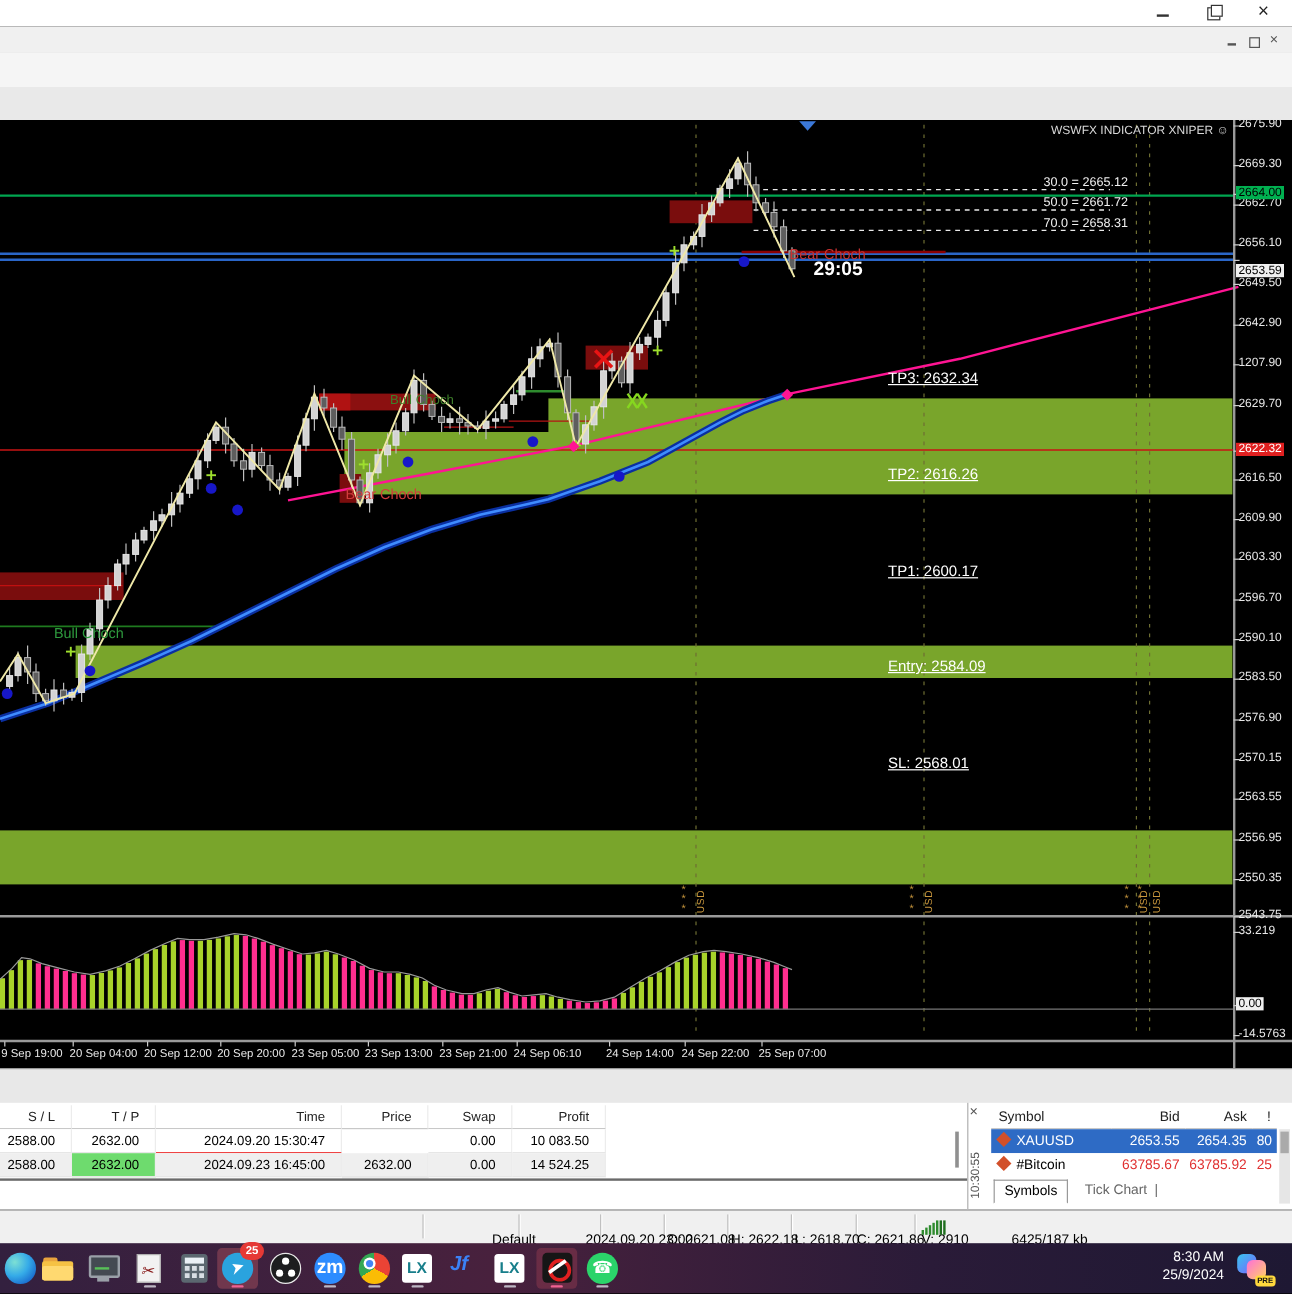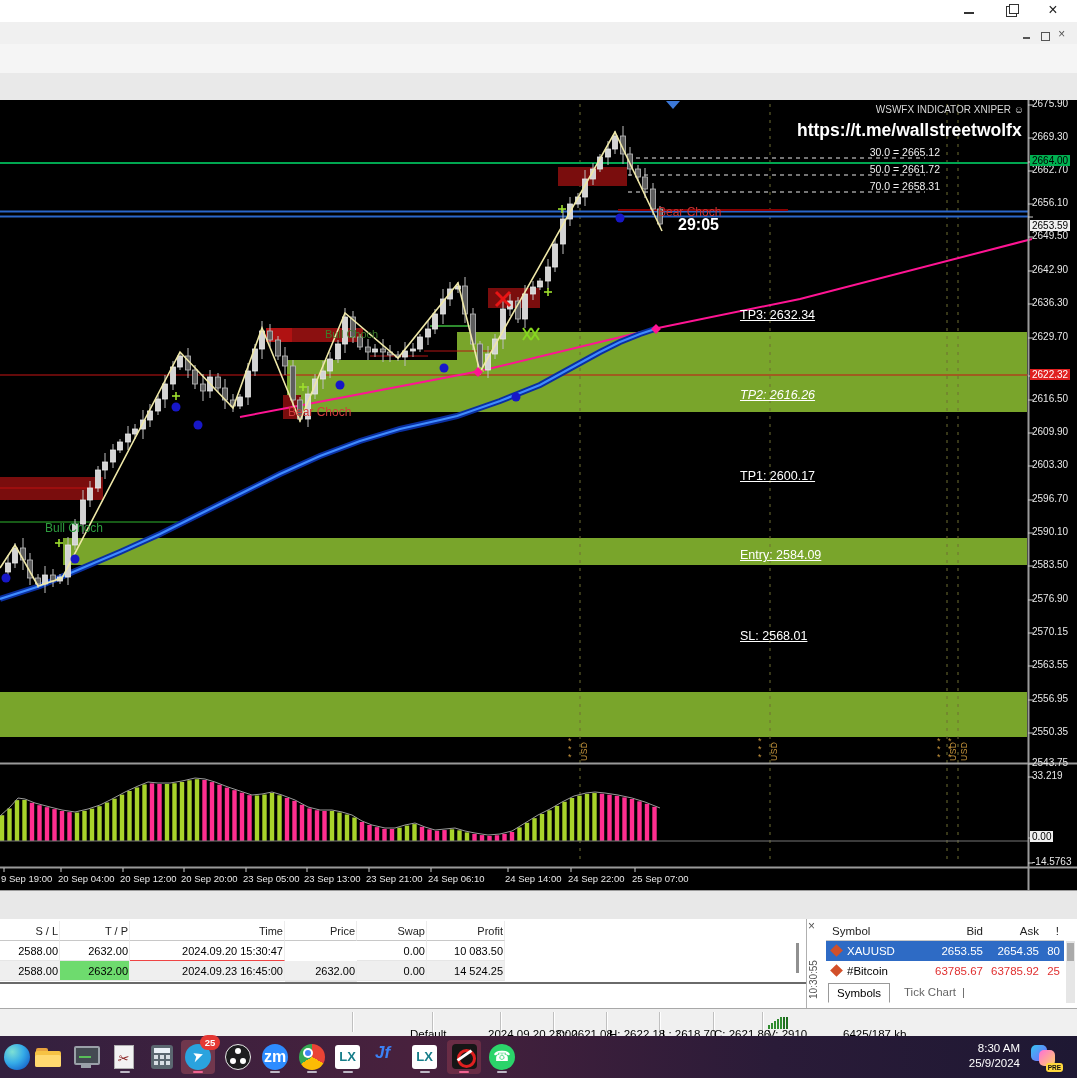--- a/index.html
+++ b/index.html
@@ -42,21 +42,21 @@
   .wm-link{color:#fff;font-size:17.5px;font-weight:bold;}
   .fiblab{color:#f0f0f0;font-size:10.5px;}
   .lvl{color:#fff;font-size:12.5px;text-decoration:underline;}
   .timer{color:#fff;font-size:16px;font-weight:bold;}
   .usd-star{color:#c8963c;font-size:9px;line-height:8px;}
   .usd-txt{color:#c8963c;font-size:8.5px;transform:rotate(-90deg);transform-origin:0 0;letter-spacing:.5px;}
   
   .band{left:0;top:890px;width:1077px;height:29px;background:#e8e8e8;border-top:1px solid #9a9a9a;border-bottom:1px solid #b8b8b8;}
   
   .terminal{left:0;top:919px;width:1077px;height:89px;background:#fff;}
-  .tt-cell{position:absolute;font-size:11px;color:#000;text-align:right;padding-right:1px;border-right:1px solid #ececec;box-sizing:border-box;line-height:20px;height:20px;overflow:hidden;}
+  .tt-cell{position:absolute;font-size:11px;color:#000;text-align:right;padding-right:13px;border-right:1px solid #ececec;box-sizing:border-box;line-height:20px;height:20px;overflow:hidden;}
   .tt-head{font-weight:normal;color:#222;}
   .tt-botline{position:absolute;left:0;top:63px;width:806px;height:2px;background:#6a6a6a;}
   .t-scroll{position:absolute;left:796px;top:24px;width:3px;height:30px;background:#909090;}
   .mw-divider{position:absolute;left:806px;top:0;width:1px;height:89px;background:#b0b0b0;}
   .mw-close{position:absolute;left:808px;top:1px;width:12px;height:12px;color:#555;font-size:12px;line-height:12px;cursor:default;}
   .mw-vtime{position:absolute;left:808px;top:80px;color:#555;font-size:10px;transform:rotate(-90deg);transform-origin:0 0;}
   .mw-cell{position:absolute;font-size:11.5px;line-height:20px;height:20px;box-sizing:border-box;overflow:hidden;}
   .mw-tab{position:absolute;top:64px;height:18px;font-size:11.5px;line-height:18px;padding:0 8px;}
   .mw-tab.active{background:#fff;border:1px solid #999;border-bottom:1px solid #fff;color:#000;}
   .mw-tab.idle{color:#666;}
@@ -524,29 +524,28 @@
       <line x1="246" y1="868" x2="246" y2="872" stroke="#ccc" stroke-width="1"></line>
       <line x1="307" y1="868" x2="307" y2="872" stroke="#ccc" stroke-width="1"></line>
       <line x1="369" y1="868" x2="369" y2="872" stroke="#ccc" stroke-width="1"></line>
       <line x1="431" y1="868" x2="431" y2="872" stroke="#ccc" stroke-width="1"></line>
       <line x1="508" y1="868" x2="508" y2="872" stroke="#ccc" stroke-width="1"></line>
       <line x1="571" y1="868" x2="571" y2="872" stroke="#ccc" stroke-width="1"></line>
       <line x1="635" y1="868" x2="635" y2="872" stroke="#ccc" stroke-width="1"></line>
     </svg>
   <div id="overlay" class="abs" style="left:0;top:-100px;width:1077px;height:890px;pointer-events:none">
     <div class="ov wm-small" style="right:53px;top:104px">WSWFX INDICATOR XNIPER ☺</div>
-    <div class="ov wm-link" style="left:797px;top:120px">https://t.me/wallstreetwolfx</div>
     <div class="ov timer" style="left:678px;top:216px">29:05</div>
   <div class="ov ptick " style="top:98px;">2675.90</div>
       <div class="ov ptick " style="top:131px;">2669.30</div>
       <div class="ov ptick " style="top:164px;">2662.70</div>
       <div class="ov ptick " style="top:197px;">2656.10</div>
       <div class="ov ptick " style="top:230px;">2649.50</div>
       <div class="ov ptick " style="top:264px;">2642.90</div>
-      <div class="ov ptick " style="top:297px;">2636.30</div>
+      <div class="ov ptick " style="top:297px;">1207.90</div>
       <div class="ov ptick " style="top:331px;">2629.70</div>
       <div class="ov ptick " style="top:393px;">2616.50</div>
       <div class="ov ptick " style="top:426px;">2609.90</div>
       <div class="ov ptick " style="top:459px;">2603.30</div>
       <div class="ov ptick " style="top:493px;">2596.70</div>
       <div class="ov ptick " style="top:526px;">2590.10</div>
       <div class="ov ptick " style="top:559px;">2583.50</div>
       <div class="ov ptick " style="top:593px;">2576.90</div>
       <div class="ov ptick " style="top:626px;">2570.15</div>
       <div class="ov ptick " style="top:659px;">2563.55</div>
@@ -567,21 +566,21 @@
       <div class="ov ttick" style="left:304px;">23 Sep 13:00</div>
       <div class="ov ttick" style="left:366px;">23 Sep 21:00</div>
       <div class="ov ttick" style="left:428px;">24 Sep 06:10</div>
       <div class="ov ttick" style="left:505px;">24 Sep 14:00</div>
       <div class="ov ttick" style="left:568px;">24 Sep 22:00</div>
       <div class="ov ttick" style="left:632px;">25 Sep 07:00</div>
       <div class="ov fiblab" style="right:137px;top:146px;text-align:right;">30.0 = 2665.12</div>
       <div class="ov fiblab" style="right:137px;top:163px;text-align:right;">50.0 = 2661.72</div>
       <div class="ov fiblab" style="right:137px;top:180px;text-align:right;">70.0 = 2658.31</div>
       <div class="ov lvl" style="left:740px;top:308px;">TP3: 2632.34</div>
-      <div class="ov lvl" style="left:740px;top:388px;font-style:italic;">TP2: 2616.26</div>
+      <div class="ov lvl" style="left:740px;top:388px;">TP2: 2616.26</div>
       <div class="ov lvl" style="left:740px;top:469px;">TP1: 2600.17</div>
       <div class="ov lvl" style="left:740px;top:548px;">Entry: 2584.09</div>
       <div class="ov lvl" style="left:740px;top:629px;">SL: 2568.01</div>
       <div class="ov" style="left:658px;top:205px;color:#C83232;font-size:12px;">Bear Choch</div>
       <div class="ov" style="left:288px;top:405px;color:#D23C3C;font-size:12px;">Bear Choch</div>
       <div class="ov" style="left:45px;top:521px;color:#2E9B3E;font-size:12px;">Bull Choch</div>
       <div class="ov" style="left:325px;top:328px;color:#3E7F2A;font-size:11px;">Bull Choch</div>
       <div class="ov usd-star" style="left:568px;top:737px;">*</div>
       <div class="ov usd-star" style="left:568px;top:745px;">*</div>
       <div class="ov usd-star" style="left:568px;top:753px;">*</div>

